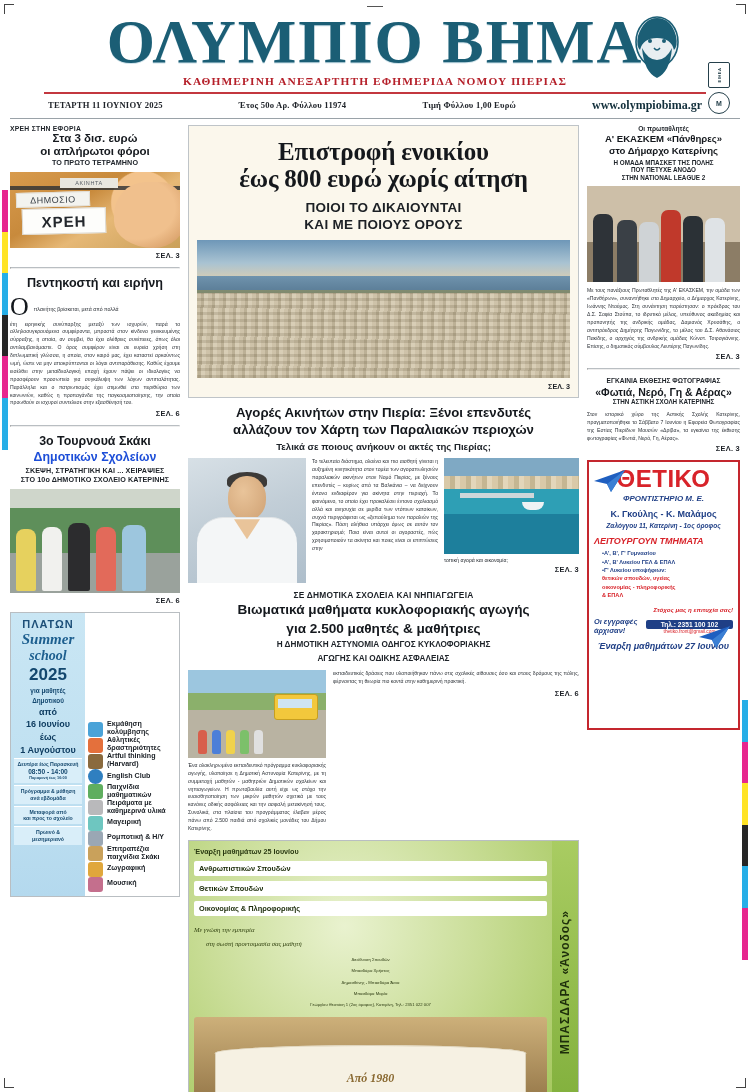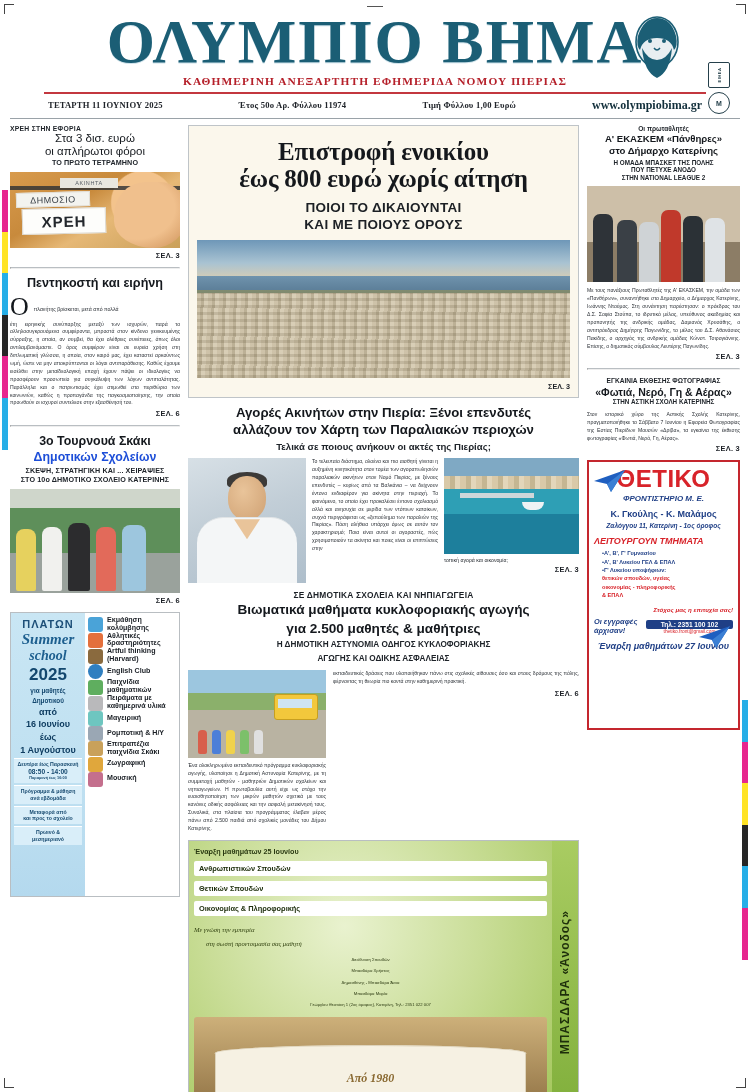--- a/index.html
+++ b/index.html
@@ -71,21 +71,21 @@
            font-size:4.2px; font-weight:bold; color:#25404b; letter-spacing:.4px;}
   .badge.round { border-radius:50%; width:22px; height:22px;}
 
   
   .grid { display:grid; grid-template-columns: 170px 1fr 153px; gap:8px; margin-top:6px; }
   .colL, .colC, .colR { display:flex; flex-direction:column; gap:7px; }
   .hair { border-top:1px solid #b9bec2; }
 
   
   .kicker { font-size:6.8px; font-weight:bold; letter-spacing:.25px; color:#1d2228; }
-  .teaser-head { font-size:11.5px; font-weight:normal; color:#15191e; line-height:1.18; }
+  .teaser-head { font-size:11.5px; font-weight:bold; color:#15191e; line-height:1.18; }
   .teaser-sub { font-size:7.2px; font-weight:bold; color:#20252b; line-height:1.2; letter-spacing:.1px;}
   .sel { font-size:7.4px; font-weight:bold; color:#1b1f25; text-align:right; letter-spacing:.3px;}
 
   .photo { position:relative; overflow:hidden; background:#cfd5d8; }
 
   
   .ph-debt { height:76px;
      background:
        radial-gradient(circle at 78% 40%, #f3c38c 0 22%, rgba(243,195,140,0) 23%),
        linear-gradient(150deg,#d89b4d 0%, #c88a3c 38%, #e6b876 60%, #caa05a 100%); }
@@ -179,21 +179,21 @@
   .plat-brand { font-size:11px; font-weight:bold; color:#1d4f78; letter-spacing:1px;}
   .plat-script { font-family:"Liberation Serif", serif; font-style:italic; font-weight:bold;
      font-size:15px; color:#1d5f8f; line-height:1; }
   .plat-script2 { font-family:"Liberation Serif", serif; font-style:italic; font-weight:bold;
      font-size:14px; color:#1d5f8f; line-height:1;}
   .plat-year { font-size:17px; font-weight:bold; color:#13476e;}
   .plat-t { font-size:6.4px; font-weight:bold; color:#14486f; line-height:1.25;}
   .plat-big { font-size:9px; font-weight:bold; color:#0f3d61; line-height:1.2;}
   .plat-cell { background:#d9eef9; border-top:1px solid #fff; font-size:5.2px; color:#15486e;
      padding:2px 1px; line-height:1.3; font-weight:bold;}
-  .plat-right { padding:4px 3px; display:flex; flex-direction:column; justify-content:flex-start;}
+  .plat-right { padding:4px 3px; display:flex; flex-direction:column; justify-content:flex-end;}
   .plat-item { display:flex; align-items:center; gap:4px; font-size:7.1px; font-weight:bold; color:#1a1f25; line-height:1.12;}
   .plat-ic { width:15px; height:15px; border-radius:3px; flex:0 0 15px; }
 
   
   .ad-basdara { display:grid; grid-template-columns: 1fr 26px; height:285px;
      background: radial-gradient(circle at 40% 30%, #e9f2cf 0%, #c9dd97 45%, #9cc24f 100%);}
   .bas-main { padding:6px 5px; display:flex; flex-direction:column; gap:5px;}
   .bas-top { font-size:7.2px; font-weight:bold; color:#2a3a12;}
   .bas-pill { background:#fff; border-radius:2px; padding:3px 5px; font-size:7.4px; font-weight:bold; color:#20300f;}
   .bas-script { font-family:"Liberation Serif", serif; font-style:italic; font-size:6.6px; color:#30400f; line-height:1.4; margin-top:4px;}

